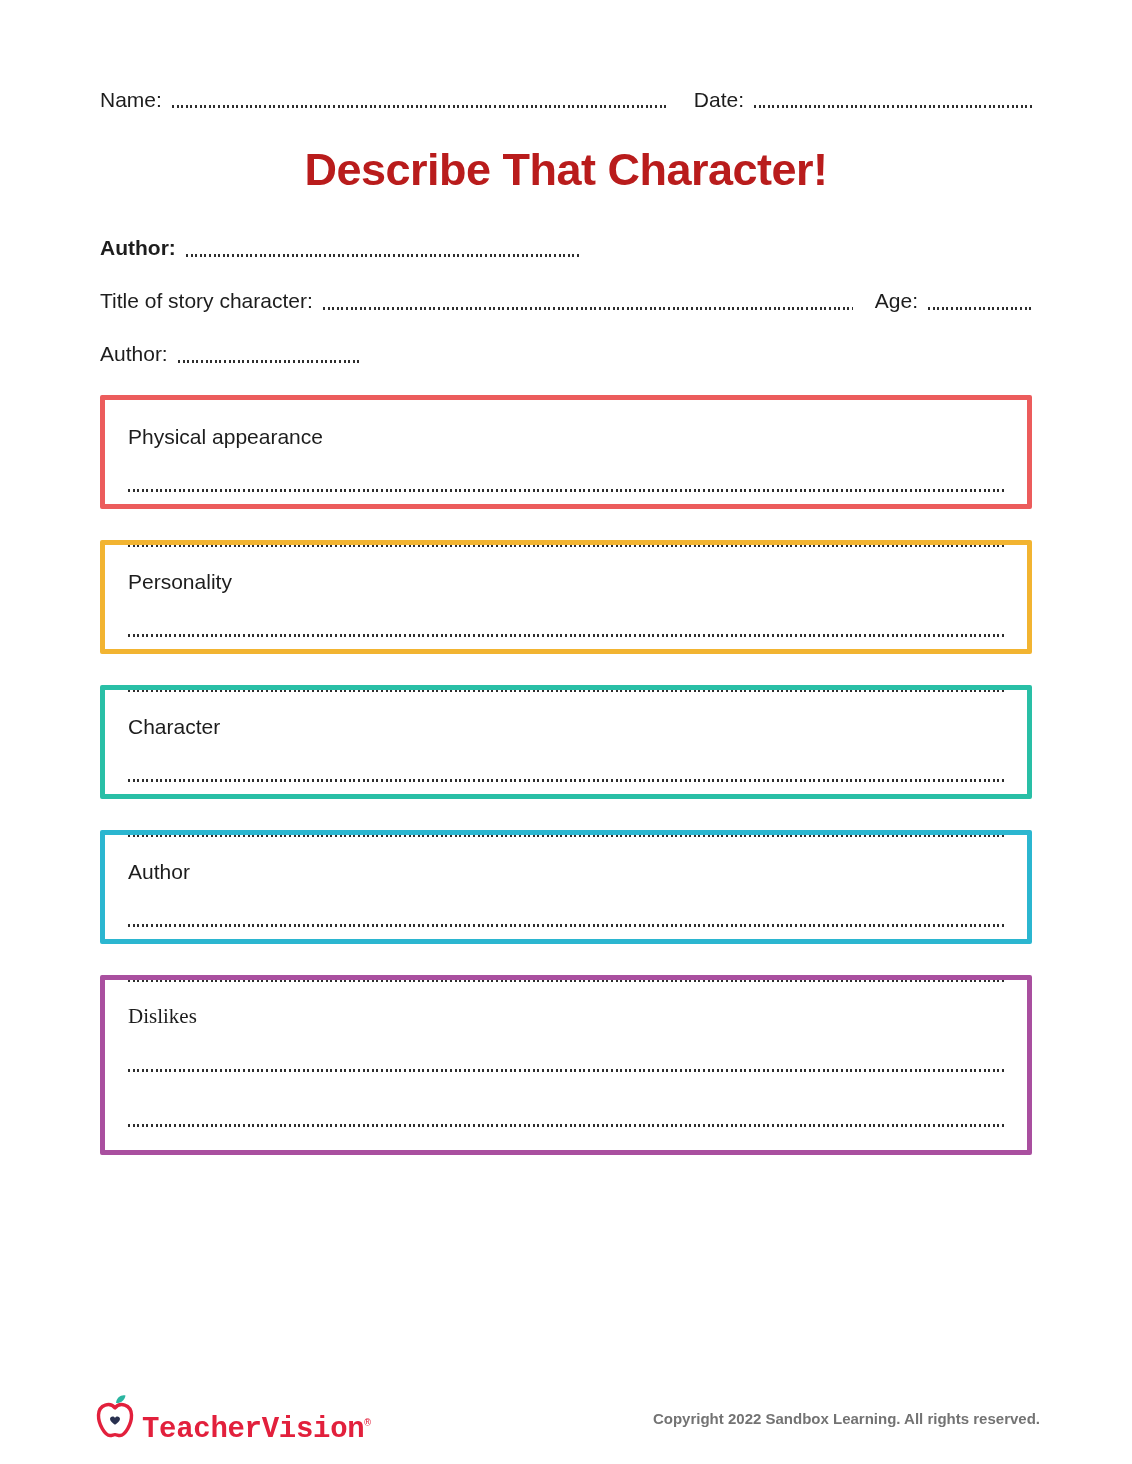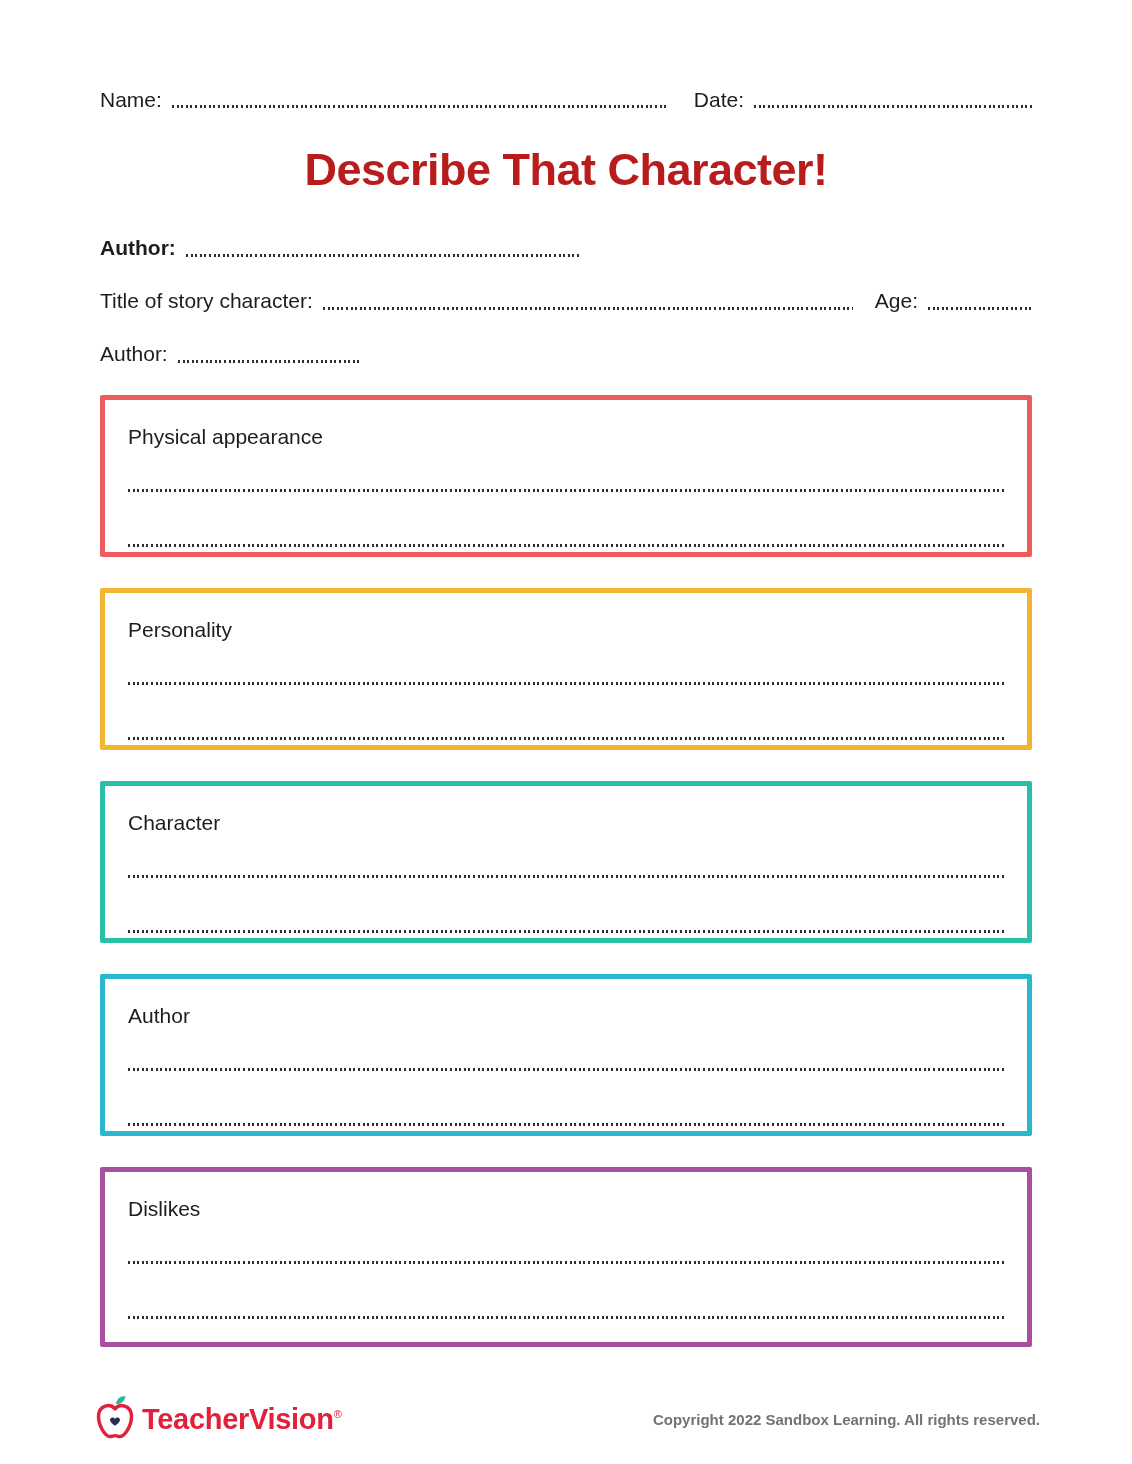--- a/index.html
+++ b/index.html
@@ -45,40 +45,40 @@
   .author-line { flex: 0 0 auto; width: 396px; }
   .age-gap { width: 22px; flex: 0 0 auto; }
   .age-line { width: 104px; flex: 0 0 auto; }
   .gender-line { width: 182px; flex: 0 0 auto; }
 
   
   .sections { margin-top: 10px; }
   .section {
     border: 5px solid #ccc;
     border-radius: 2px;
-    height: 162px;
+    height: 114px;
     margin-bottom: 31px;
     padding: 26px 21px 0 23px;
   }
-  .section.tall { height: 180px; }
+  .section.tall { height: 180px; font-family: Liberation Serif, serif; }
   .section-label { font-size: 21px; line-height: 1; }
   .section .line1 { margin-top: 42px; }
   .section .line2 { margin-top: 52px; }
 
   
   .footer {
     position: absolute;
     left: 0; right: 0;
     bottom: 18px;
     display: flex;
     align-items: center;
     justify-content: space-between;
     padding: 0 92px 0 94px;
   }
-  .logo { display: flex; align-items: center; }
+  .logo { display: flex; align-items: flex-end; font-family: Liberation Mono, monospace; }
   .logo-text {
     font-size: 29px;
     font-weight: 700;
     letter-spacing: -0.3px;
     margin-left: 6px;
     position: relative;
   }
   .logo-reg { font-size: 11px; vertical-align: super; font-weight: 400; }
   .copyright { font-size: 15px; font-weight: 600; color: #737373; }
 </style>

